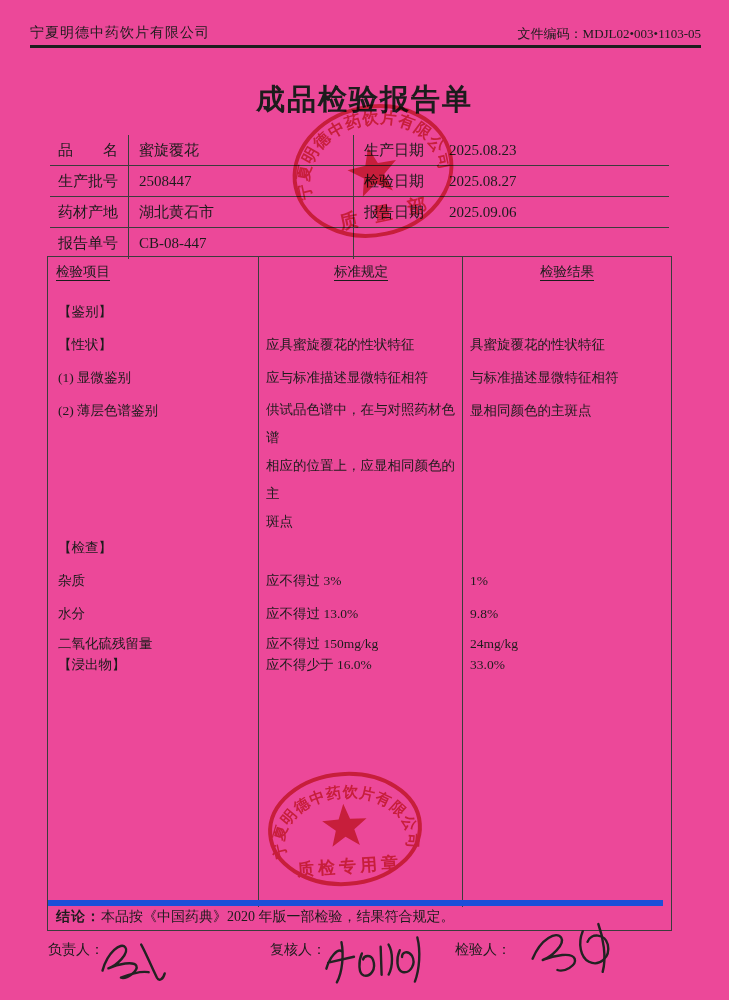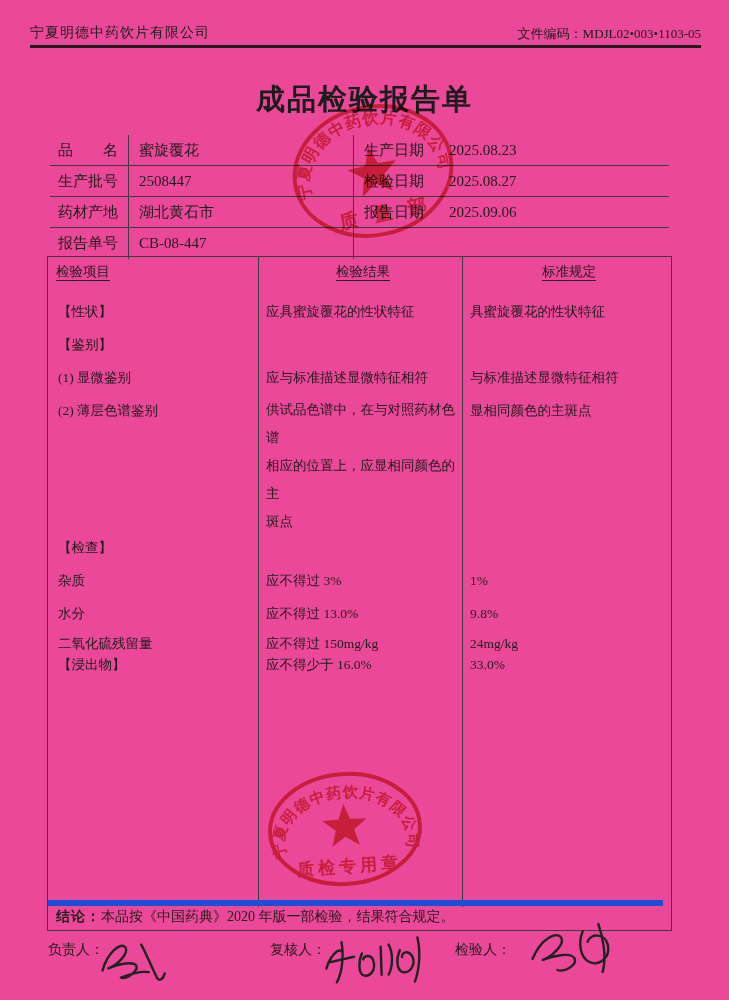--- a/index.html
+++ b/index.html
@@ -104,34 +104,34 @@
       </div>
     </div>
   </div>
 
   <div class="main-table">
     <div class="vdiv v1"></div>
     <div class="vdiv v2"></div>
 
     <div class="mt-header">
       <div class="mt-h mt-h1"><span class="ul">检验项目</span></div>
+      <div class="mt-h mt-h2"><span class="ul">标准规定</span></div>
       <div class="mt-h mt-h3"><span class="ul">检验结果</span></div>
-      <div class="mt-h mt-h2"><span class="ul">标准规定</span></div>
     </div>
 
     <div class="mt-rows">
+      <div class="mt-row">
+        <div class="mt-c1">【鉴别】</div>
+        <div class="mt-c2"></div>
+        <div class="mt-c3"></div>
+      </div>
       <div class="mt-row">
         <div class="mt-c1">【性状】</div>
         <div class="mt-c2">应具蜜旋覆花的性状特征</div>
         <div class="mt-c3">具蜜旋覆花的性状特征</div>
-      </div>
-      <div class="mt-row">
-        <div class="mt-c1">【鉴别】</div>
-        <div class="mt-c2"></div>
-        <div class="mt-c3"></div>
       </div>
       <div class="mt-row">
         <div class="mt-c1">(1) 显微鉴别</div>
         <div class="mt-c2">应与标准描述显微特征相符</div>
         <div class="mt-c3">与标准描述显微特征相符</div>
       </div>
       <div class="mt-row">
         <div class="mt-c1">(2) 薄层色谱鉴别</div>
         <div class="mt-c2 tight">供试品色谱中，在与对照药材色谱
 相应的位置上，应显相同颜色的主

